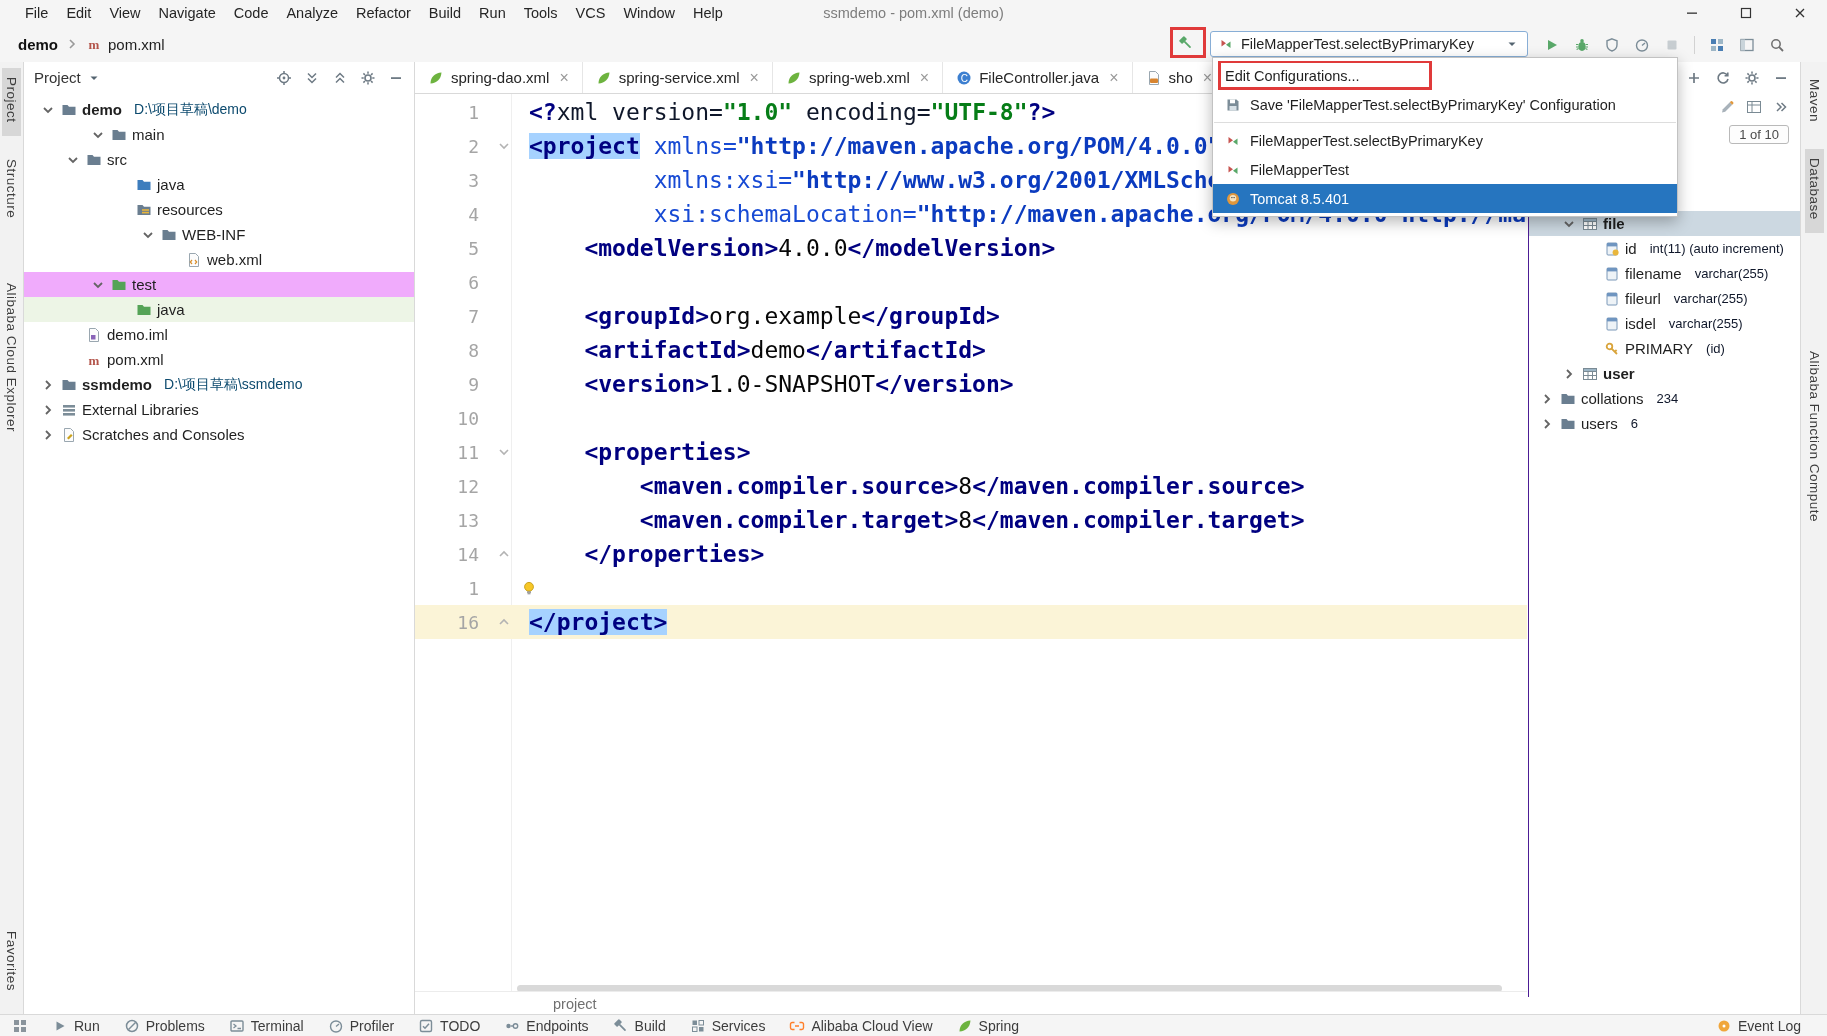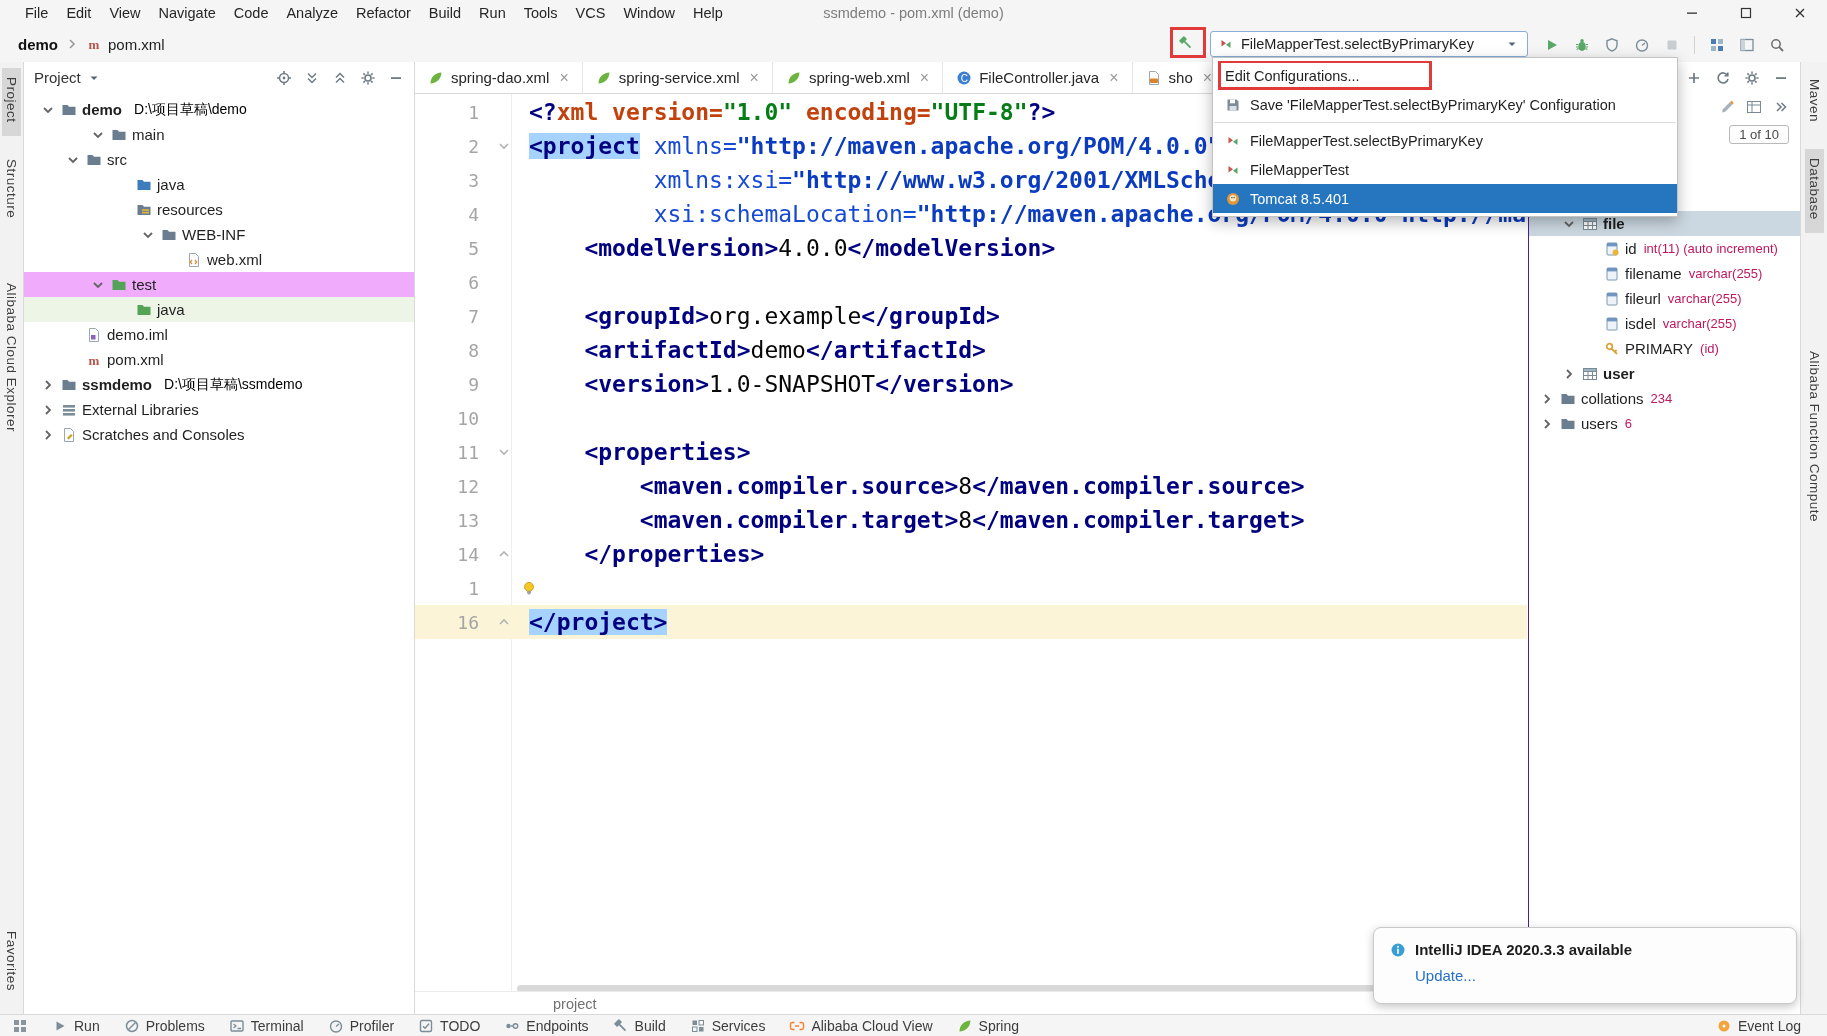--- a/index.html
+++ b/index.html
@@ -35,41 +35,41 @@
 
   
   #project-panel{position:absolute;left:24px;top:62px;width:390px;bottom:22px;background:#ffffff;border-right:1px solid #d9d9d9;overflow:hidden;}
   #pp-header{height:31px;display:flex;align-items:center;padding:0 10px;font-size:15px;gap:5px;}
   #pp-header .title{font-weight:bold;color:#333;font-weight:normal;}
   #pp-icons{margin-left:auto;display:flex;gap:12px;align-items:center;}
   #ptree{position:absolute;left:0;right:0;top:35px;bottom:0;font-size:15px;}
   .trow{display:flex;align-items:center;height:25px;gap:5px;white-space:nowrap;overflow:hidden;}
   .trow .tlabel{color:#1f1f1f;}
   .trow .tbold{font-weight:bold;}
-  .trow .tdetail{color:#000000;margin-left:7px;font-size:14px;}
+  .trow .tdetail{color:#0c4a6e;margin-left:7px;font-size:14px;}
   .trow.sel{background:#f0abfc;}
   .trow.testbg{background:#edf5e6;}
 
   
   #editor-tabs{position:absolute;left:415px;top:62px;width:1112px;height:31px;background:#fff;border-bottom:1px solid #d9d9d9;display:flex;align-items:stretch;overflow:hidden;}
   .tab{display:flex;align-items:center;gap:7px;padding:0 13px;border-right:1px solid #e6e6e6;font-size:15px;color:#262626;white-space:nowrap;}
   .tab-close{color:#9a9a9a;margin-left:3px;font-size:16px;}
 
   
   #editor-body{position:absolute;left:415px;top:94px;width:1112px;height:897px;background:#fff;overflow:hidden;}
   #editor-body::before{content:'';position:absolute;left:96px;top:0;bottom:0;width:1px;background:#efefef;}
   #code{position:absolute;left:0;top:1px;right:0;}
   .code-line{height:34px;display:flex;align-items:center;font-family:"DejaVu Sans Mono","Liberation Mono",monospace;font-size:23px;white-space:pre;}
   .code-line.cur{background:#fbf4d7;}
   .ln{width:64px;text-align:right;padding-right:12px;color:#a5a5a5;font-size:18px;flex:none;font-family:"DejaVu Sans Mono","Liberation Mono",monospace;}
   .fold{width:26px;flex:none;display:flex;align-items:center;justify-content:center;}
   .cl{flex:1;overflow:hidden;padding-left:12px;}
   .tk-plain{color:#070707;}
   .tk-tag{color:#000080;font-weight:bold;}
-  .tk-meta{color:#c2410c;font-weight:bold;}
+  .tk-meta{color:#0f172a;font-weight:normal;}
   .tk-attr{color:#174ad4;}
   .tk-vg{color:#067d17;font-weight:bold;}
   .tk-vb{color:#0b3bbf;font-weight:bold;}
   .tk-hl{background:#a6d2ff;}
   #bulb{position:absolute;left:106px;top:486px;}
   #hscroll{position:absolute;left:102px;top:891px;width:985px;height:7px;background:#d9d9d9;border-radius:4px;}
 
   
   #editor-crumbs{position:absolute;left:415px;top:991px;width:1112px;height:23px;background:#fff;border-top:1px solid #ececec;display:flex;align-items:center;font-size:14.5px;color:#707070;}
   #editor-crumbs span{margin-left:138px;}
@@ -78,21 +78,21 @@
   #db-panel{position:absolute;left:1528px;top:62px;width:272px;bottom:39px;background:#fff;border-left:1px solid #4c1d95;overflow:hidden;}
   .db-toolbar{height:31px;display:flex;align-items:center;justify-content:flex-end;gap:13px;padding:0 12px;}
   .db-row2{height:28px;display:flex;align-items:center;justify-content:flex-end;gap:11px;padding:0 12px;}
   .db-pager-row{height:26px;display:flex;align-items:center;justify-content:flex-end;padding:0 12px;}
   #db-pager{border:1px solid #b9b9b9;border-radius:3px;padding:1px 9px;font-size:13px;color:#4a4a4a;background:#fdfdfd;}
   #dbtree{position:absolute;left:0;right:0;top:149px;font-size:15px;}
   .dbrow{display:flex;align-items:center;height:25px;gap:5px;white-space:nowrap;overflow:hidden;}
   .dbrow.sel{background:#ccd8e1;}
   .dbrow .dlabel{color:#1f1f1f;}
   .dbrow .dbold{font-weight:bold;}
-  .dbrow .ddetail{color:#be185d;margin-left:2px;font-size:13px;}
+  .dbrow .ddetail{color:#0f172a;margin-left:8px;font-size:13px;}
 
   
   #statusbar{position:absolute;left:0;right:0;bottom:0;height:22px;background:#f5f5f5;border-top:1px solid #d9d9d9;display:flex;align-items:center;padding:0 12px;gap:24px;font-size:14px;color:#3c3c3c;box-sizing:border-box;}
   .sb-item{display:flex;align-items:center;gap:6px;white-space:nowrap;}
   #sb-right{margin-left:auto;display:flex;align-items:center;gap:6px;padding-right:14px;}
 
   
   #run-popup{position:absolute;left:1212px;top:57px;width:466px;background:#ffffff;border:1px solid #c2c2c2;box-shadow:0 5px 14px rgba(0,0,0,.28);z-index:50;padding:3px 0;box-sizing:border-box;}
   .pitem{position:relative;display:flex;align-items:center;height:29px;padding:0 12px;font-size:14.5px;gap:9px;white-space:nowrap;overflow:hidden;}
   .pitem.psel{background:#2675bf;color:#fff;}
@@ -890,27 +890,14 @@
               <circle cx="9.1" cy="6.6" r="0.7" fill="#333"></circle>
             </svg>
           </span>
           <span>Tomcat 8.5.401</span>
         </div>
       </div>
   </div>
 
   <div id="annot-hammer"></div>
 
-  <div id="notification">
-    <div id="notif-title-row">
-      <span class="ic">
-          <svg width="16" height="16" viewBox="0 0 16 16" xmlns="http://www.w3.org/2000/svg">
-            <circle cx="8" cy="8" r="6.5" fill="#389fd6"></circle>
-            <rect x="7.2" y="6.8" width="1.6" height="5" fill="#fff"></rect>
-            <circle cx="8" cy="4.7" r="1" fill="#fff"></circle>
-          </svg>
-        </span>
-      <span>IntelliJ IDEA 2020.3.3 available</span>
-    </div>
-    <div id="notif-link">Update...</div>
-  </div>
 
 </div>
 
 </body></html>

